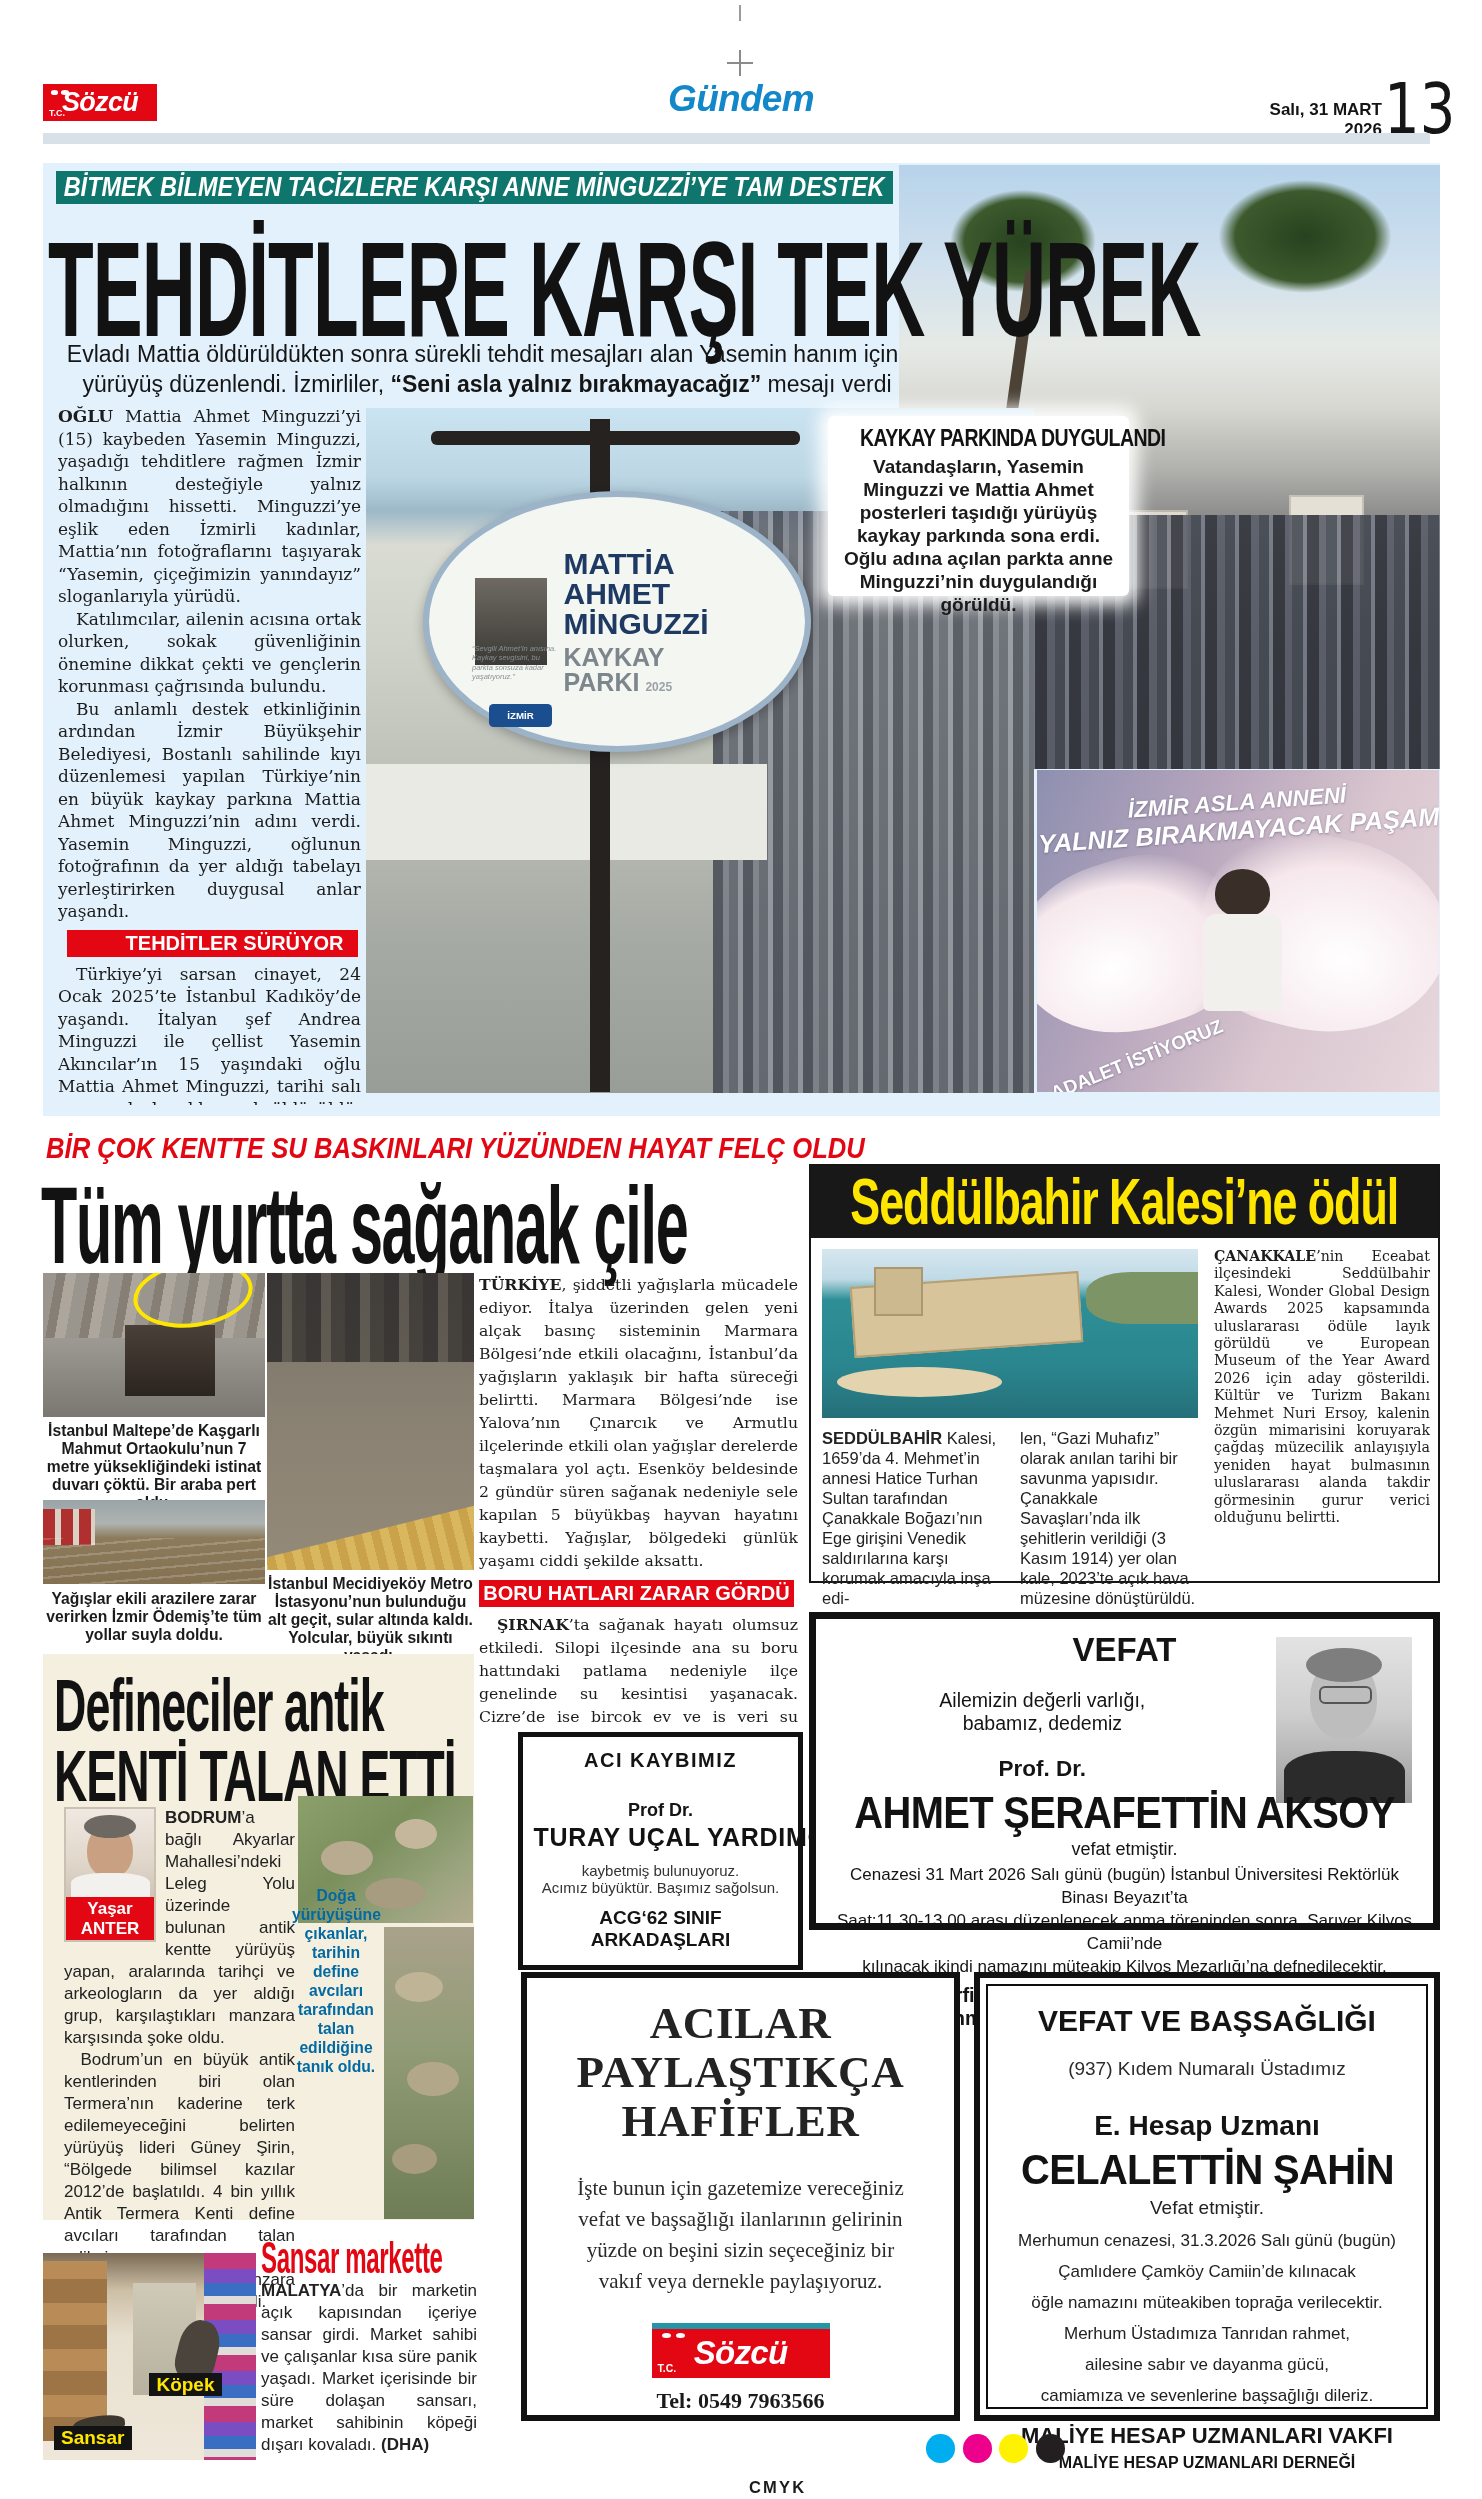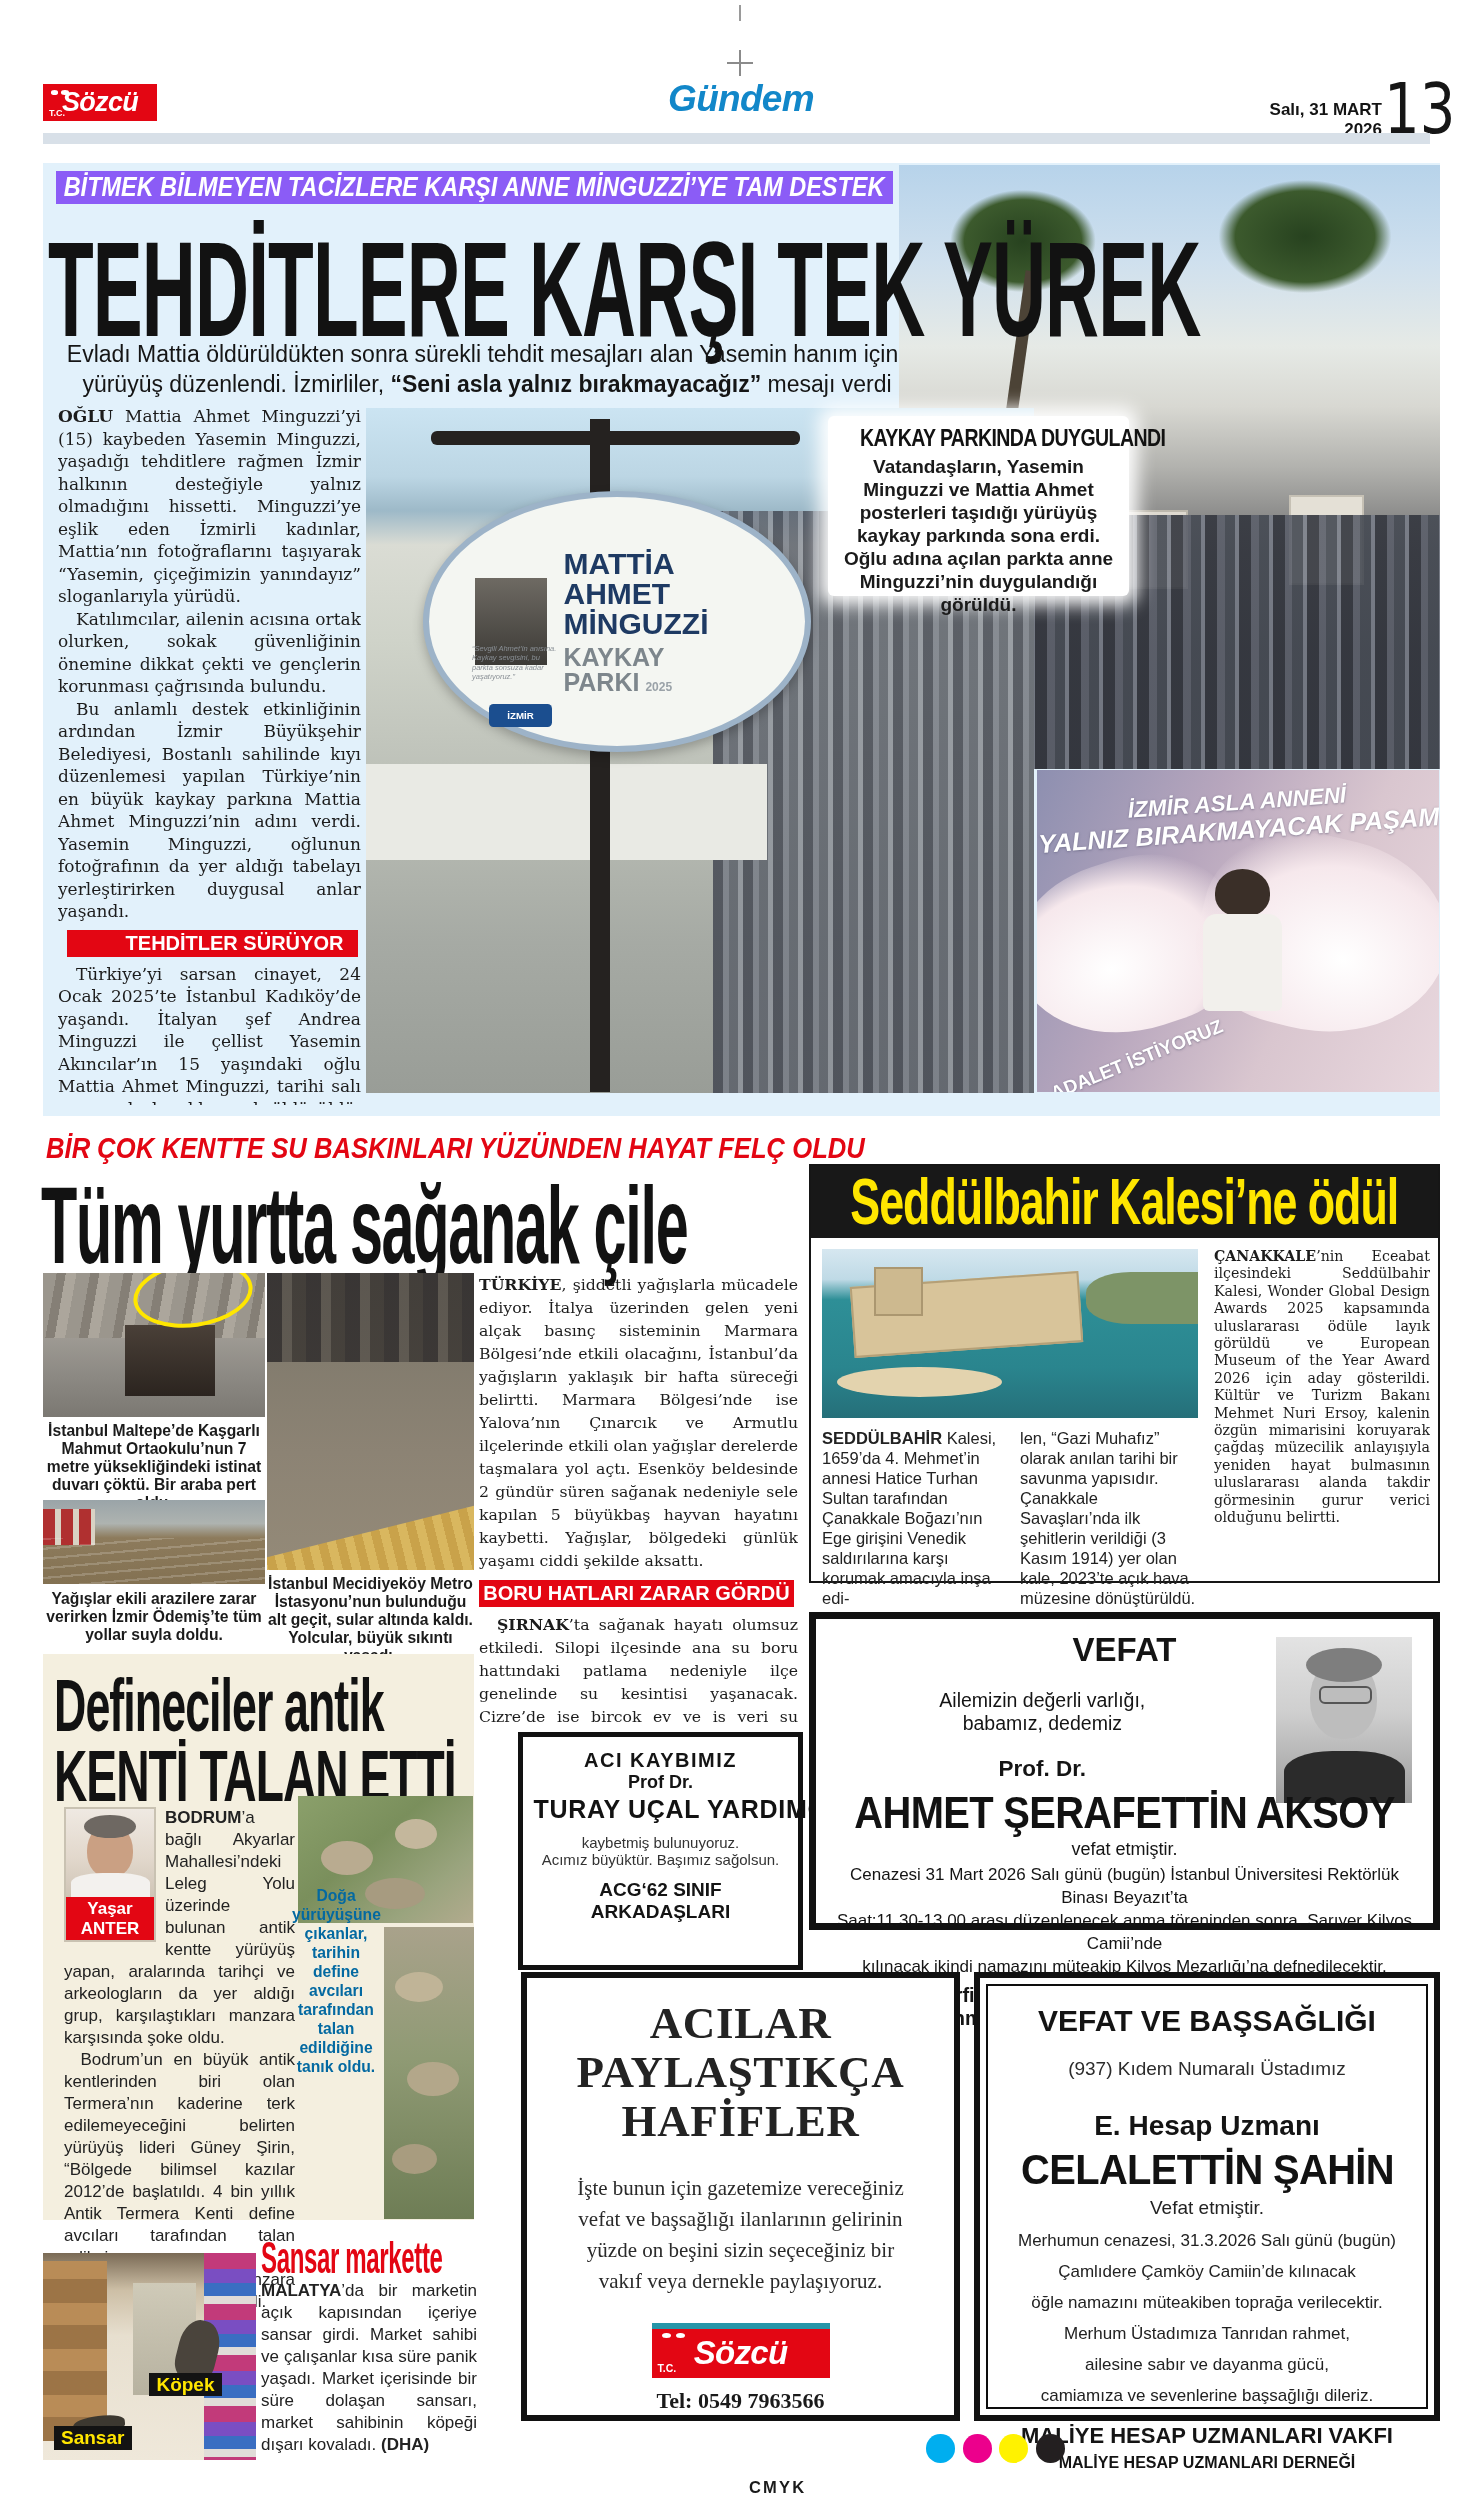--- a/index.html
+++ b/index.html
@@ -1,21 +1,21 @@
 <!DOCTYPE html>
 <html style="font-size:12px"><head>
 <meta charset="utf-8">
 <style>
   html,body{margin:0;padding:0;background:#fff;}
   .page{position:relative;width:1482px;height:2500px;background:#ffffff;font-family:"Liberation Sans",sans-serif;color:#141414;overflow:hidden;}
   .abs{position:absolute;}
   .lserif{font-family:"Liberation Serif",serif;}
   .hl{font-weight:bold;color:#121212;white-space:nowrap;display:inline-block;transform-origin:0 0;letter-spacing:-1.5px;}
   .hl-center{font-weight:bold;color:#121212;white-space:nowrap;display:block;text-align:center;transform-origin:50% 0;letter-spacing:-0.7px;}
-  .redbar{background:#8b5cf6;color:#fff;font-weight:bold;display:flex;align-items:center;justify-content:center;}
+  .redbar{background:#0f766e;color:#fff;font-weight:bold;display:flex;align-items:center;justify-content:center;}
   .kicker-top{font-style:italic;letter-spacing:0;}
   .bodycol{font-family:"DejaVu Serif",serif;text-align:justify;color:#1c1c1c;}
   .bodycol p{margin:0;text-indent:18px;}
   .bodycol p.first{text-indent:0;}
   .crossbar{background:#e30613;color:#fff;font-weight:bold;text-align:center;padding:2.2px 0;margin:7.5px 0 6px 9px;font-size:20px;letter-spacing:0;}
   .photo{position:absolute;overflow:hidden;}
   .cap{font-weight:bold;text-align:center;color:#1b1b1b;line-height:1.15;}
   .taglabel{position:absolute;background:#131313;color:#ffe600;font-weight:bold;padding:0.7px 7.5px;font-size:19px;}
   .obitbox{position:absolute;background:#fff;border:6px solid #111;}
   .dot{position:absolute;width:28.5px;height:28.5px;border-radius:50%;}
@@ -150,21 +150,21 @@
   <div class="cap abs" style="left:267px;top:1575px;width:207px;font-size:15.7px;line-height:18px;">İstanbul Mecidiyeköy Metro İstasyonu’nun bulunduğu alt geçit, sular altında kaldı. Yolcular, büyük sıkıntı yaşadı.</div>
 
   <div class="bodycol abs" style="left:479px;top:1273px;width:319px;height:449px;font-size:15.7px;line-height:23px;overflow:hidden;">
     <p class="first"><b>TÜRKİYE</b><span>, şiddetli yağışlarla mücadele ediyor. İtalya üzerinden gelen yeni alçak basınç sisteminin Marmara Bölgesi’nde etkili olacağını, İstanbul’da yağışların yaklaşık bir hafta süreceği belirtti. Marmara Bölgesi’nde ise Yalova’nın Çınarcık ve Armutlu ilçelerinde etkili olan yağışlar derelerde taşmalara yol açtı. Esenköy beldesinde 2 gündür süren sağanak nedeniyle sele kapılan 5 büyükbaş hayvan hayatını kaybetti. Yağışlar, bölgedeki günlük yaşamı ciddi şekilde aksattı.</span></p>
     <div class="crossbar" style="font-family:'Liberation Sans',sans-serif;width:315px;margin-left:0;"><span>BORU HATLARI ZARAR GÖRDÜ</span></div>
     <p class="first" style="text-indent:18px;"><b>ŞIRNAK</b><span>’ta sağanak hayatı olumsuz etkiledi. Silopi ilçesinde ana su boru hattındaki patlama nedeniyle ilçe genelinde su kesintisi yaşanacak. Cizre’de ise birçok ev ve iş yeri su altında kalırken, araçlarda mahsur kalanlar kurtarıldı. Diyarbakır’da Meteoroloji 15. Bölge Müdürlüğü’nün uyarısının ardından sağanak ve dolu kısa sürede etkili oldu.</span></p>
   </div>
 
   <div class="obitbox" style="left:518px;top:1732px;width:285px;height:238px;border-width:5.2px;box-sizing:border-box;padding:12px 10.5px;text-align:center;">
     <div style="font-weight:bold;font-size:20px;letter-spacing:1.5px;">ACI KAYBIMIZ</div>
-    <div style="font-weight:bold;font-size:18px;margin-top:0;">Prof Dr.</div>
+    <div style="font-weight:bold;font-size:18px;margin-top:28px;">Prof Dr.</div>
     <div style="margin-top:1.5px;"><span class="hl-center" style="display:inline;transform:none;font-size:25px;letter-spacing:0.7px;">TURAY UÇAL YARDIMCI</span><span style="font-size:15px;color:#333;">’yı</span></div>
     <div style="font-size:15px;margin-top:10.5px;color:#333;">kaybetmiş bulunuyoruz.</div>
     <div style="font-size:15px;color:#333;">Acımız büyüktür. Başımız sağolsun.</div>
     <div style="font-weight:bold;font-size:19px;margin-top:10.5px;">ACG‘62 SINIF ARKADAŞLARI</div>
   </div>
 
   <div class="abs" style="left:809px;top:1164px;width:631px;height:419px;border:2.2px solid #161616;background:#fff;box-sizing:border-box;">
     <div style="width:100%;height:72px;background:#181818;display:flex;align-items:center;justify-content:center;">
       <span class="hl" style="color:#ffe600;font-size:64px;transform:scale(.70,1.02);transform-origin:50% 50%;">Seddülbahir Kalesi’ne ödül</span>
     </div>

